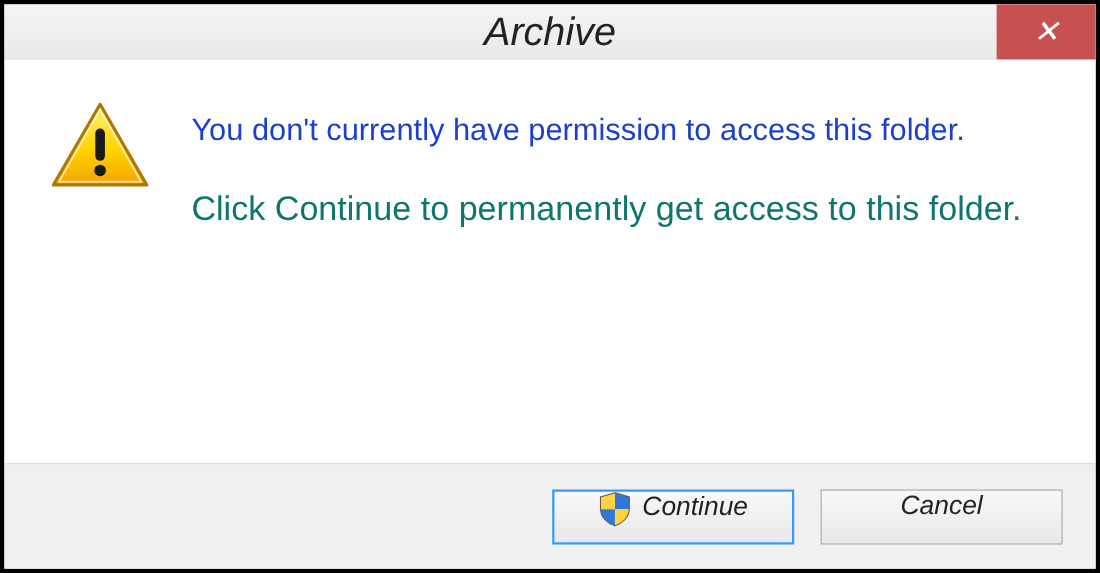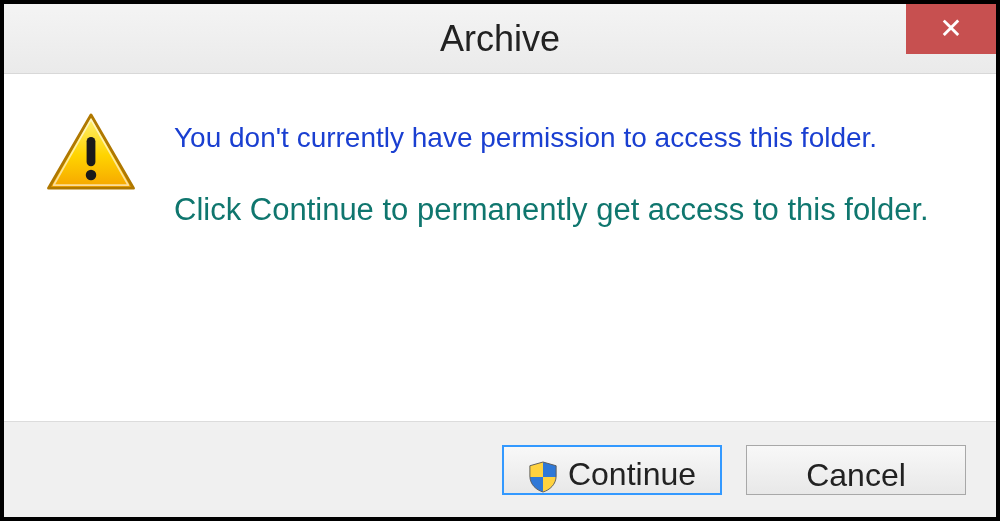--- a/index.html
+++ b/index.html
@@ -13,27 +13,28 @@
     }
     .dialog {
       width: 1000px;
       height: 521px;
       border: 4px solid #000;
       background: #fff;
       display: flex;
       flex-direction: column;
     }
     .titlebar {
-      height: 70px;
+      height: 50px;
       background: linear-gradient(to bottom, #f4f4f4, #eaeaea);
       display: flex;
       align-items: center;
       justify-content: center;
       position: relative;
       border-bottom: 1px solid #d8d8d8;
+      font-style: italic;
     }
     .titlebar-title {
       font-size: 36px;
       color: #222;
       font-weight: 400;
     }
     .close-btn {
       position: absolute;
       right: 0;
       top: 0;
@@ -90,29 +91,30 @@
       align-items: center;
       justify-content: flex-end;
       gap: 24px;
       padding: 0 30px;
     }
     .btn {
       height: 50px;
       min-width: 220px;
       background: linear-gradient(to bottom, #f8f8f8, #e8e8e8);
       border: 1px solid #a8a8a8;
-      font-size: 32px;
+      font-size: 24px;
       color: #222;
       cursor: pointer;
       display: inline-flex;
-      align-items: flex-end;
+      align-items: flex-start;
       justify-content: center;
       gap: 10px;
       padding: 0 18px;
       font-family: inherit;
+      font-style: italic;
     }
     .btn.default {
       border: 2px solid #3399ff;
     }
     .shield-icon {
       width: 30px;
       height: 32px;
       flex-shrink: 0;
     }
   </style>

